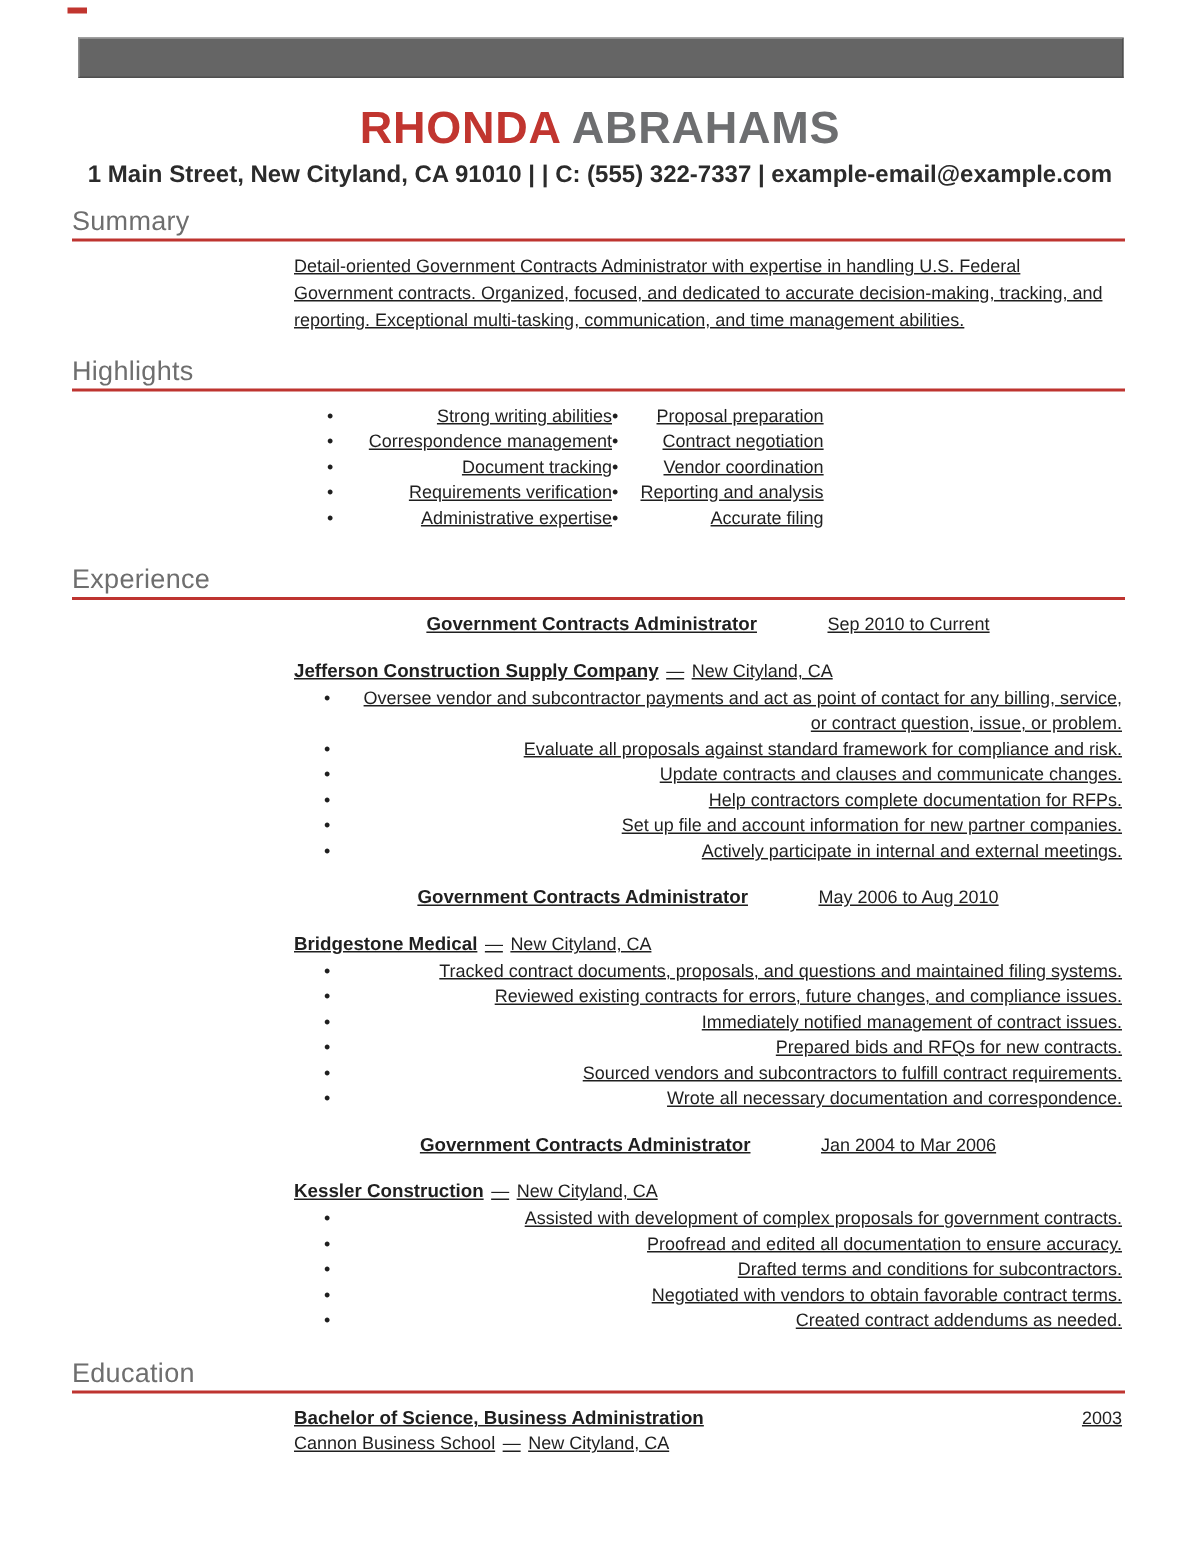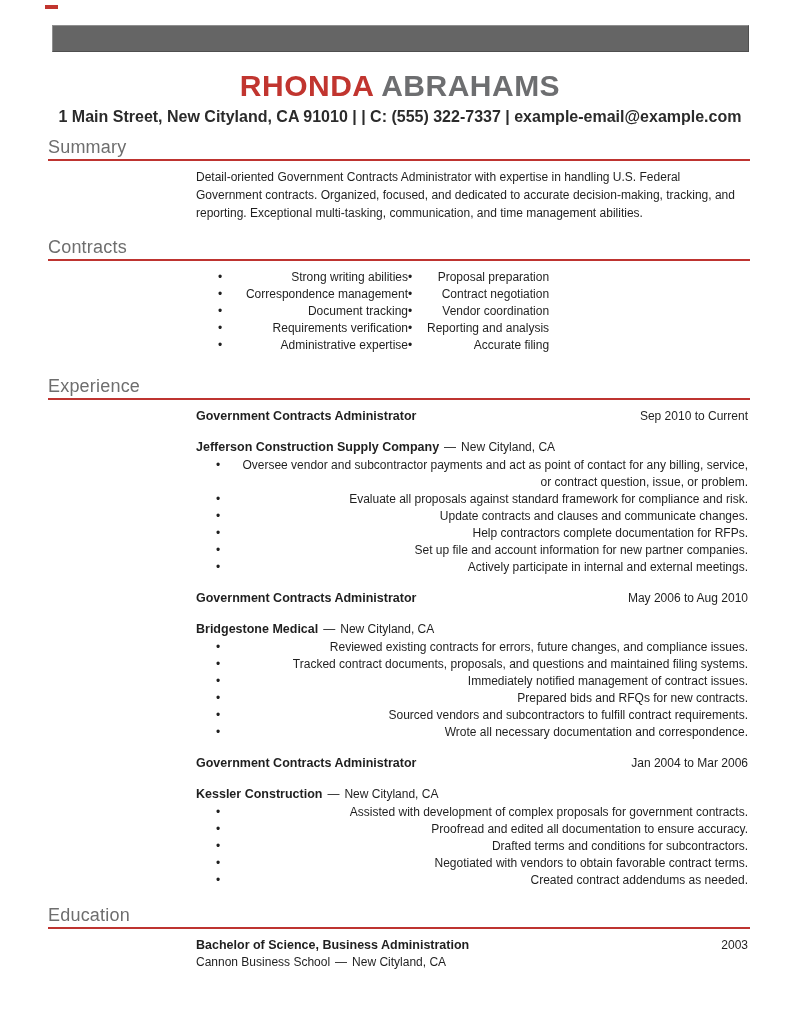--- a/index.html
+++ b/index.html
@@ -15,42 +15,42 @@
     border:1px solid #8f8f8f; border-bottom-color:#4f4f4f; border-right-color:#4f4f4f;
   }
   .name-line { margin-top:17px; text-align:center; font-size:30px; font-weight:bold; letter-spacing:0.5px; line-height:34px; }
   .name-first { color:#c1352f; }
   .name-last  { color:#6d6e70; }
   .contact-line { margin-top:6px; text-align:center; font-size:16px; font-weight:bold; color:#2b2b2b; line-height:15px; }
 
   .section { margin:0 50px 0 48px; }
   .sec-head { font-size:18px; color:#6e6e6e; line-height:20px; letter-spacing:0.2px; }
   .rule { height:2px; background:#be3430; margin-top:2px; }
-  .sec-body { margin-left:148px; width:552px; }
+  .sec-body { margin-left:148px; width:552px;text-decoration:underline; }
 
   .mt-summary   { margin-top:13px; }
   .mt-highlights{ margin-top:15px; }
   .mt-experience{ margin-top:22px; }
   .mt-education { margin-top:16px; }
 
   .summary-text { margin-top:7px; font-size:12px; line-height:18px; }
 
   .hl-cols { margin-top:8px; display:flex; }
   .hl-col  { list-style:none; }
   .hl-col1 { width:212px; }
   li.bullet { position:relative; padding-left:41px; font-size:12px; line-height:17px;text-align:right; }
   li.bullet::before { content:"•"; position:absolute; left:20px; top:0; font-size:12px; }
   .hl-col li.bullet { padding-left:19px; }
   .hl-col li.bullet::before { left:0; }
   .hl-col1 li.bullet { padding-left:41px; }
   .hl-col1 li.bullet::before { left:22px; }
 
   .job { margin-top:8px; }
   .job + .job { margin-top:14px; }
-  .job-head { display:flex; justify-content:space-between; align-items:baseline; line-height:17px;gap:47px; }
+  .job-head { display:flex; justify-content:center; align-items:baseline; line-height:17px;gap:47px; }
   .job-title { font-size:12.5px; font-weight:bold; }
   .job-dates { font-size:12px; font-weight:normal; }
   .job-sub { line-height:17px; font-size:12px;margin-top:14px; }
   .job-company { font-size:12.5px; font-weight:bold; }
   .dash-sep { margin:0 5px; }
   ul.bullets { list-style:none; margin-top:1px; }
 
   .edu { margin-top:8px; }
   .edu-head { display:flex; justify-content:space-between; align-items:center; line-height:17px;gap:44px; }
   .edu-degree { font-size:12.5px; font-weight:bold; }
@@ -74,21 +74,21 @@
 
   <div class="section mt-summary">
     <div class="sec-head">Summary</div>
     <div class="rule"></div>
     <div class="sec-body">
       <p class="summary-text">Detail-oriented Government Contracts Administrator with expertise in handling U.S. Federal Government contracts. Organized, focused, and dedicated to accurate decision-making, tracking, and reporting. Exceptional multi-tasking, communication, and time management abilities.</p>
     </div>
   </div>
 
   <div class="section mt-highlights">
-    <div class="sec-head">Contracts</div>
+    <div class="sec-head">Highlights</div>
     <div class="rule"></div>
     <div class="sec-body">
       <div class="hl-cols">
         <ul class="hl-col hl-col1">
           <li class="bullet">Strong writing abilities</li>
           <li class="bullet">Correspondence management</li>
           <li class="bullet">Document tracking</li>
           <li class="bullet">Requirements verification</li>
           <li class="bullet">Administrative expertise</li>
         </ul>
@@ -128,22 +128,22 @@
 
       <div class="job">
         <div class="job-head">
           <span class="job-title">Government Contracts Administrator</span>
           <span class="job-dates">May 2006 to Aug 2010</span>
         </div>
         <div class="job-sub">
           <span class="job-company">Bridgestone Medical</span><span class="dash-sep">—</span><span>New Cityland, CA</span>
         </div>
         <ul class="bullets">
+          <li class="bullet">Tracked contract documents, proposals, and questions and maintained filing systems.</li>
           <li class="bullet">Reviewed existing contracts for errors, future changes, and compliance issues.</li>
-          <li class="bullet">Tracked contract documents, proposals, and questions and maintained filing systems.</li>
           <li class="bullet">Immediately notified management of contract issues.</li>
           <li class="bullet">Prepared bids and RFQs for new contracts.</li>
           <li class="bullet">Sourced vendors and subcontractors to fulfill contract requirements.</li>
           <li class="bullet">Wrote all necessary documentation and correspondence.</li>
         </ul>
       </div>
 
       <div class="job">
         <div class="job-head">
           <span class="job-title">Government Contracts Administrator</span>

